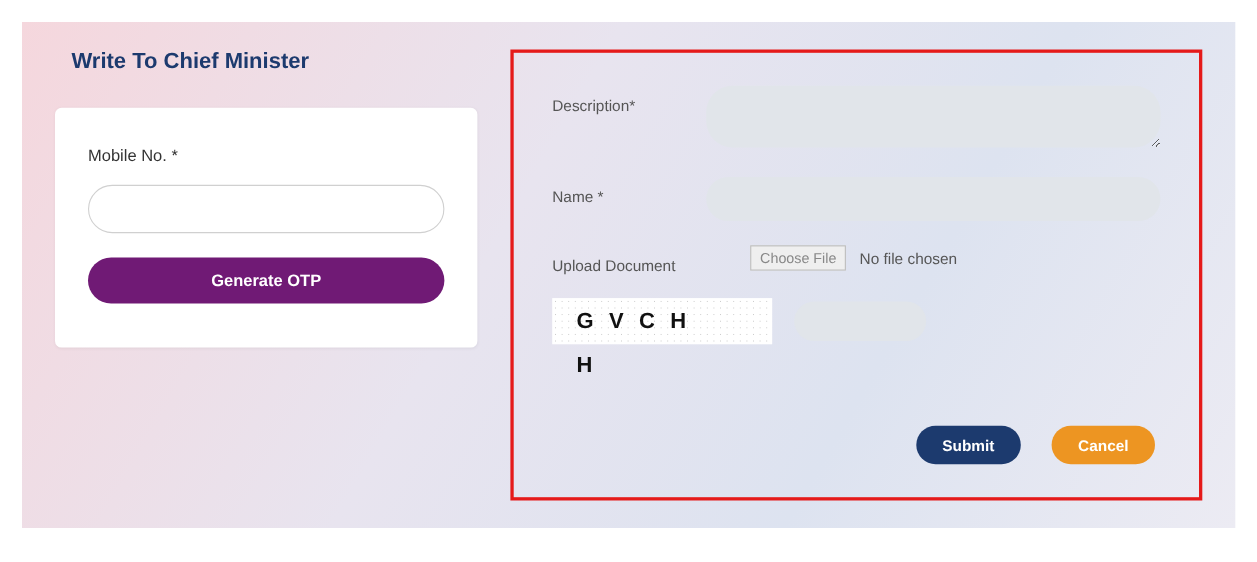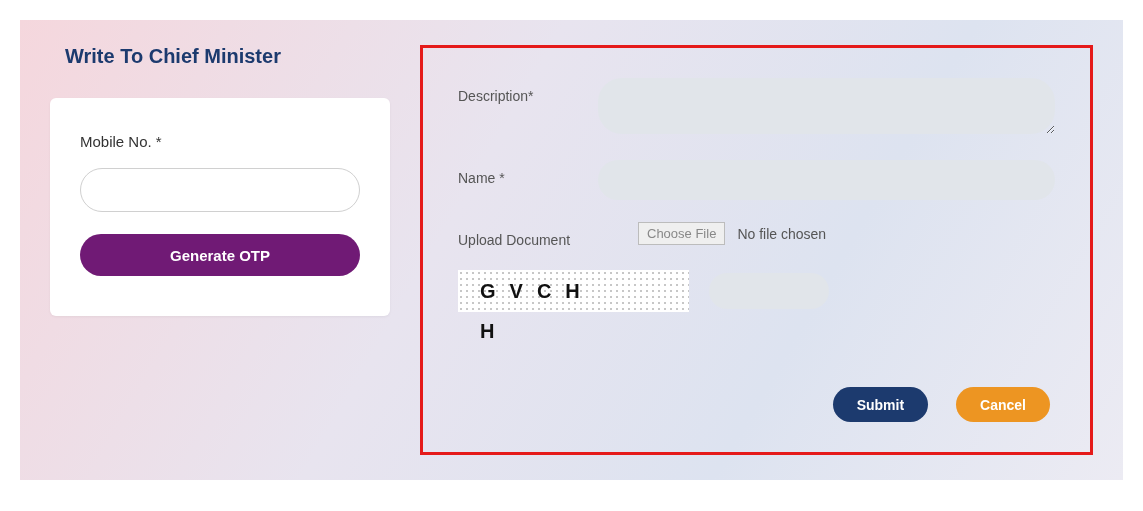--- a/index.html
+++ b/index.html
@@ -17,21 +17,21 @@
     }
     .gradient-panel {
       background: linear-gradient(120deg, #f5d7dd 0%, #e8e4ef 40%, #dde3f0 70%, #ecebf3 100%);
       padding: 25px 30px;
       display: flex;
       gap: 30px;
       min-height: 460px;
       position: relative;
     }
     .left-column {
-      width: 340px;
+      width: 384px;
       flex-shrink: 0;
     }
     .page-title {
       color: #1c3a6e;
       font-size: 20px;
       font-weight: bold;
       margin-bottom: 30px;
       padding-left: 15px;
     }
     .otp-card {
@@ -154,21 +154,21 @@
     .captcha-col {
       display: flex;
       flex-direction: column;
     }
     .captcha-row1 {
       display: flex;
       align-items: center;
       gap: 20px;
     }
     .captcha-img {
-      width: 231px;
+      width: 200px;
       height: 42px;
       background: #fff;
       background-image: radial-gradient(#c7c7c7 0.8px, transparent 0.8px);
       background-size: 6px 6px;
       display: flex;
       align-items: center;
       padding-left: 22px;
       font-weight: 900;
       font-size: 20px;
       letter-spacing: 14px;

